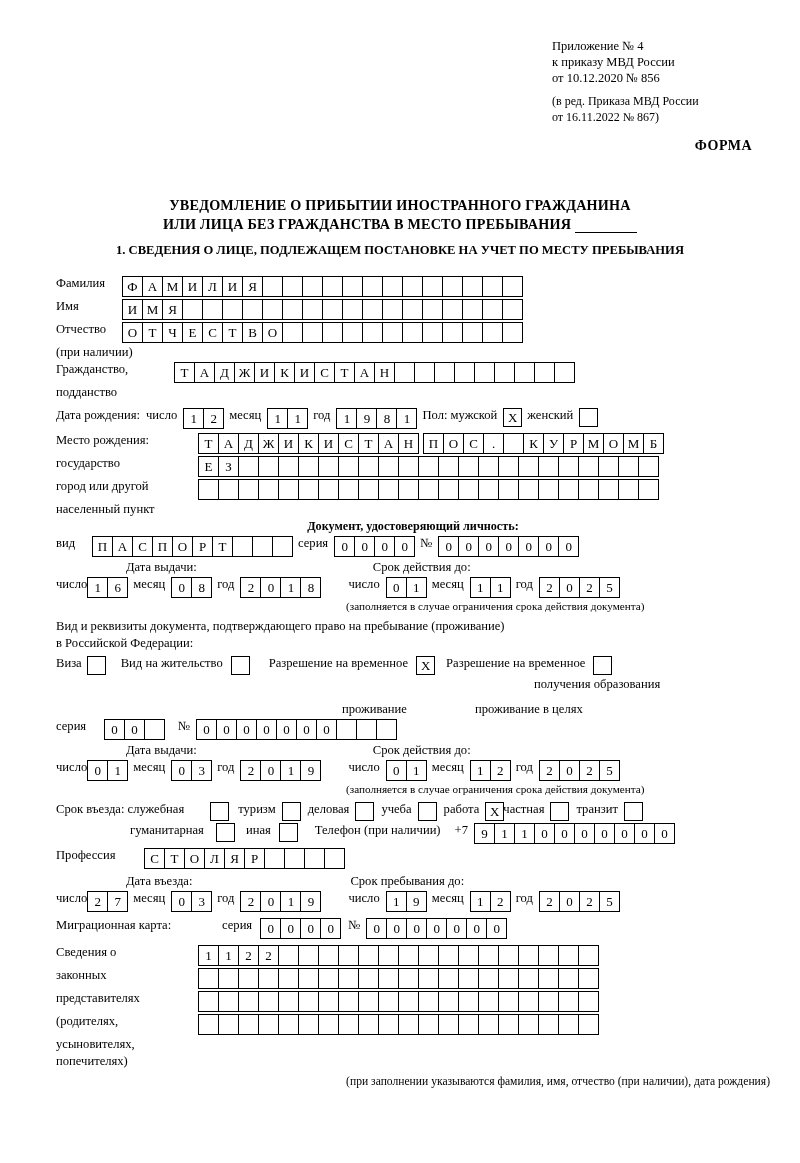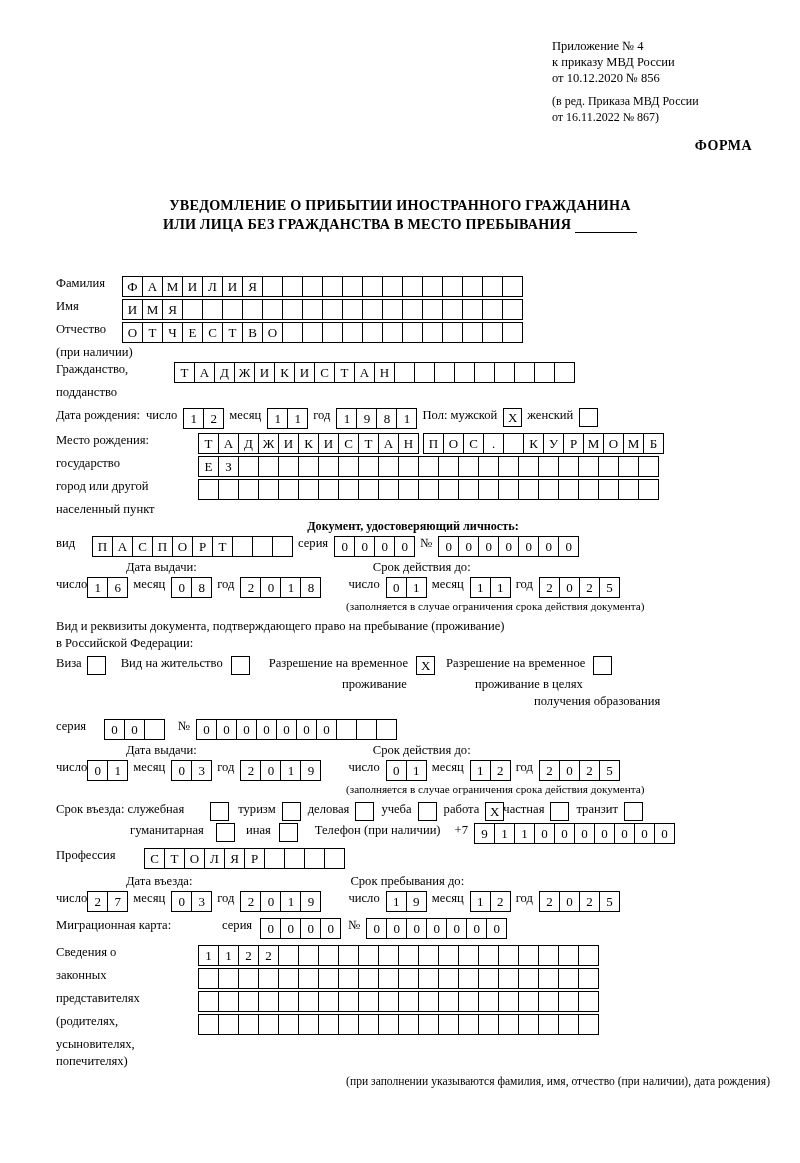--- a/index.html
+++ b/index.html
@@ -111,20 +111,21 @@
     <div class="small">от 16.11.2022 № 867)</div>
   </div>
 
   <div class="forma">ФОРМА</div>
 
   <div class="title">
     <div>УВЕДОМЛЕНИЕ О ПРИБЫТИИ ИНОСТРАННОГО ГРАЖДАНИНА</div>
     <div><span>ИЛИ ЛИЦА БЕЗ ГРАЖДАНСТВА В МЕСТО ПРЕБЫВАНИЯ</span> <span class="ul"></span></div>
   </div>
 
+  <div class="section1">1. СВЕДЕНИЯ О ЛИЦЕ, ПОДЛЕЖАЩЕМ ПОСТАНОВКЕ НА УЧЕТ ПО МЕСТУ ПРЕБЫВАНИЯ</div>
 
   <div class="body">
 
     <div class="row">
       <span class="lbl" style="width:66px">Фамилия</span>
       <span class="boxes" id="f-surname">
           <span class="cell">Ф</span>
           <span class="cell">А</span>
           <span class="cell">М</span>
           <span class="cell">И</span>
@@ -442,29 +443,29 @@
     <div class="row">
       <span class="lbl">Виза</span>
       <span class="cell chk" style="margin-left:5px"></span>
       <span class="lbl" style="margin-left:16px">Вид на жительство</span>
       <span class="cell chk" style="margin-left:8px"></span>
       <span class="lbl" style="margin-left:20px">Разрешение на временное</span>
       <span class="cell chk" style="margin-left:8px">Х</span>
       <span class="lbl" style="margin-left:12px">Разрешение на временное</span>
       <span class="cell chk" style="margin-left:8px"></span>
     </div>
+    <div class="row" style="margin-bottom:10px">
+      <span style="width:478px"></span>
+      <span class="lbl">получения образования</span>
+    </div>
     <div class="row">
       <span style="width:286px"></span>
       <span class="lbl">проживание</span>
       <span style="width:68px"></span>
       <span class="lbl">проживание в целях</span>
-    </div>
-    <div class="row" style="margin-bottom:10px">
-      <span style="width:478px"></span>
-      <span class="lbl">получения образования</span>
     </div>
 
     <div class="row">
       <span class="lbl" style="width:48px">серия</span>
       <span class="boxes" id="f-staysr">
           <span class="cell">0</span>
           <span class="cell">0</span>
           <span class="cell"></span>
         </span>
       <span class="lbl c" style="margin-left:14px">№</span>

